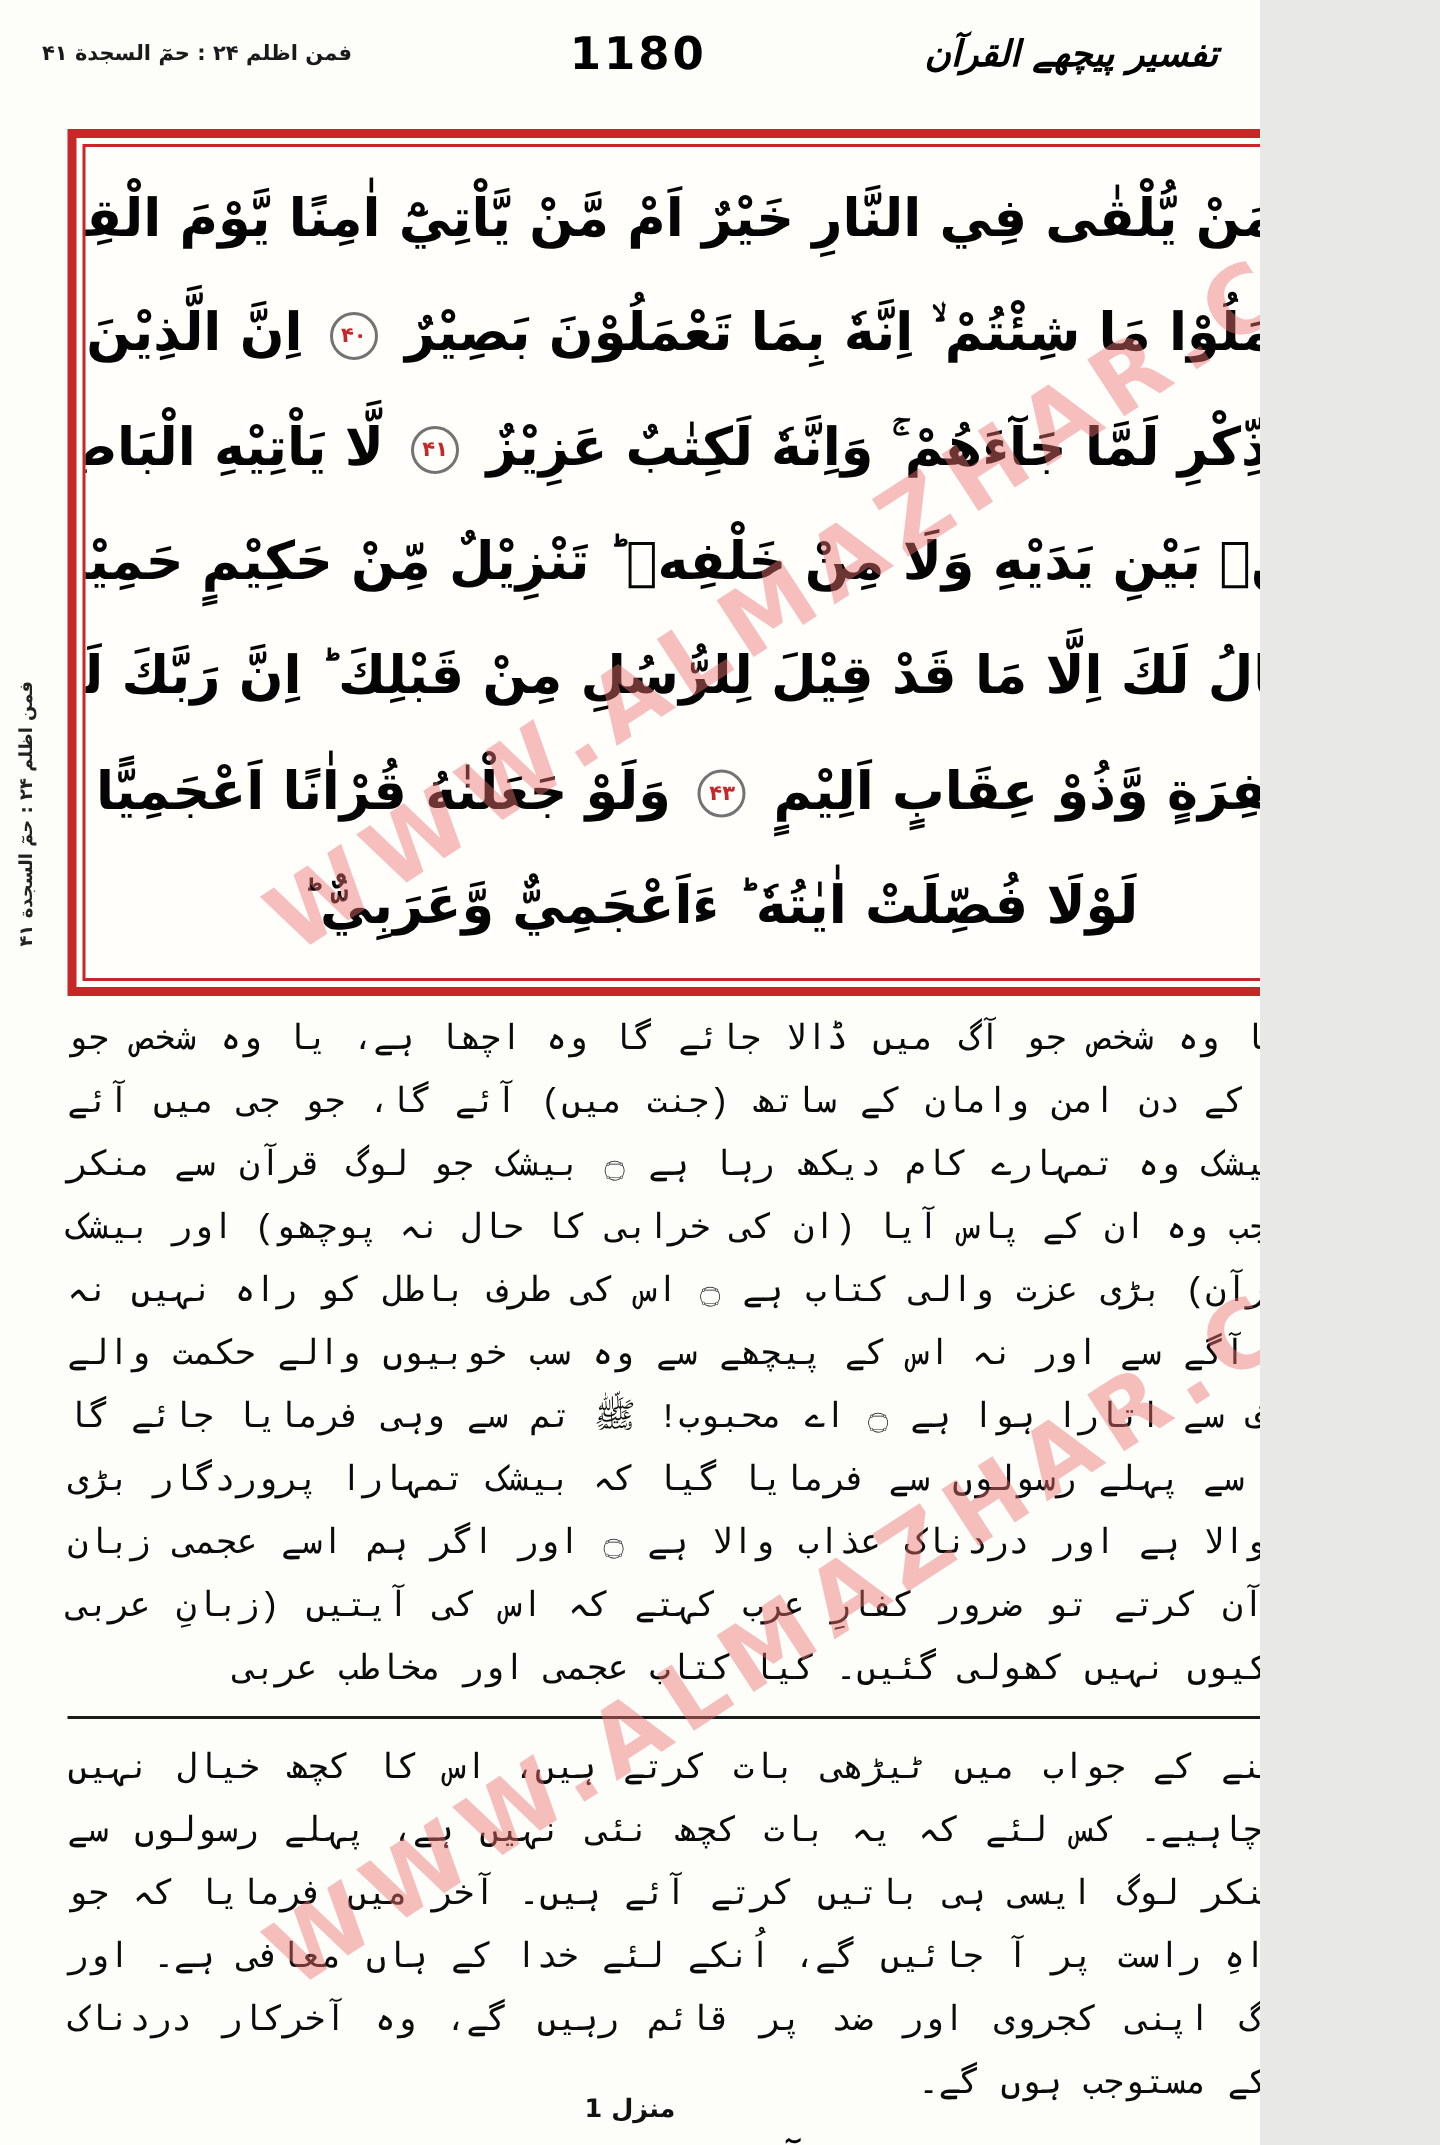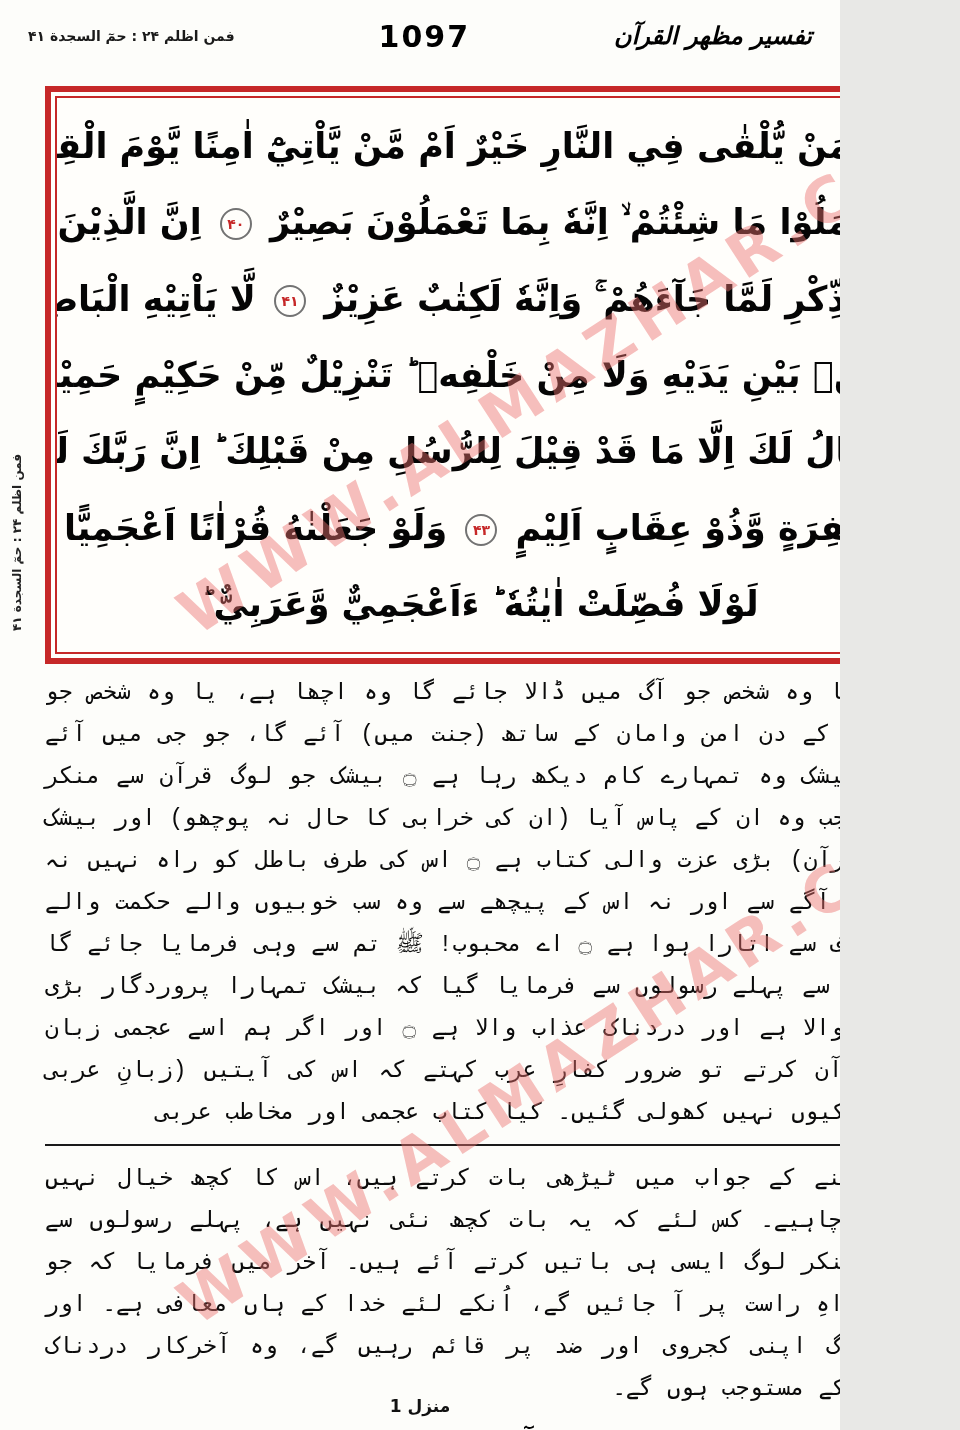--- a/index.html
+++ b/index.html
@@ -120,22 +120,22 @@
     font-size:17px;font-weight:bold;color:#111;
   }
 </style>
 </head>
 <body>
 
 <div class="page">
 
   <div class="header">
     <span class="h-left">فمن اظلم ۲۴ : حمٓ السجدة ۴۱</span>
-    <span class="h-center">1097</span>
-    <span class="h-right">تفسير مظهر القرآن</span>
+    <span class="h-center">1180</span>
+    <span class="h-right">تفسير پیچھے القرآن</span>
   </div>
 
   <div class="quran-box">
     <div class="quran-inner">
         <div class="q-line">اَفَمَنْ يُّلْقٰى فِي النَّارِ خَيْرٌ اَمْ مَّنْ يَّاْتِيْٓ اٰمِنًا يَّوْمَ الْقِيٰمَةِ ؕ</div>
         <div class="q-line">اِعْمَلُوْا مَا شِئْتُمْ ۙ اِنَّهٗ بِمَا تَعْمَلُوْنَ بَصِيْرٌ <span class="ayah-marker">۴۰</span> اِنَّ الَّذِيْنَ كَفَرُوْا</div>
         <div class="q-line">بِالذِّكْرِ لَمَّا جَآءَهُمْ ۚ وَاِنَّهٗ لَكِتٰبٌ عَزِيْزٌ <span class="ayah-marker">۴۱</span> لَّا يَاْتِيْهِ الْبَاطِلُ</div>
         <div class="q-line">مِنْۢ بَيْنِ يَدَيْهِ وَلَا مِنْ خَلْفِهٖ ؕ تَنْزِيْلٌ مِّنْ حَكِيْمٍ حَمِيْدٍ  مَا</div>
         <div class="q-line">يُقَالُ لَكَ اِلَّا مَا قَدْ قِيْلَ لِلرُّسُلِ مِنْ قَبْلِكَ ؕ اِنَّ رَبَّكَ لَذُوْ</div>
         <div class="q-line">مَغْفِرَةٍ وَّذُوْ عِقَابٍ اَلِيْمٍ <span class="ayah-marker">۴۳</span> وَلَوْ جَعَلْنٰهُ قُرْاٰنًا اَعْجَمِيًّا لَّقَالُوْا</div>

